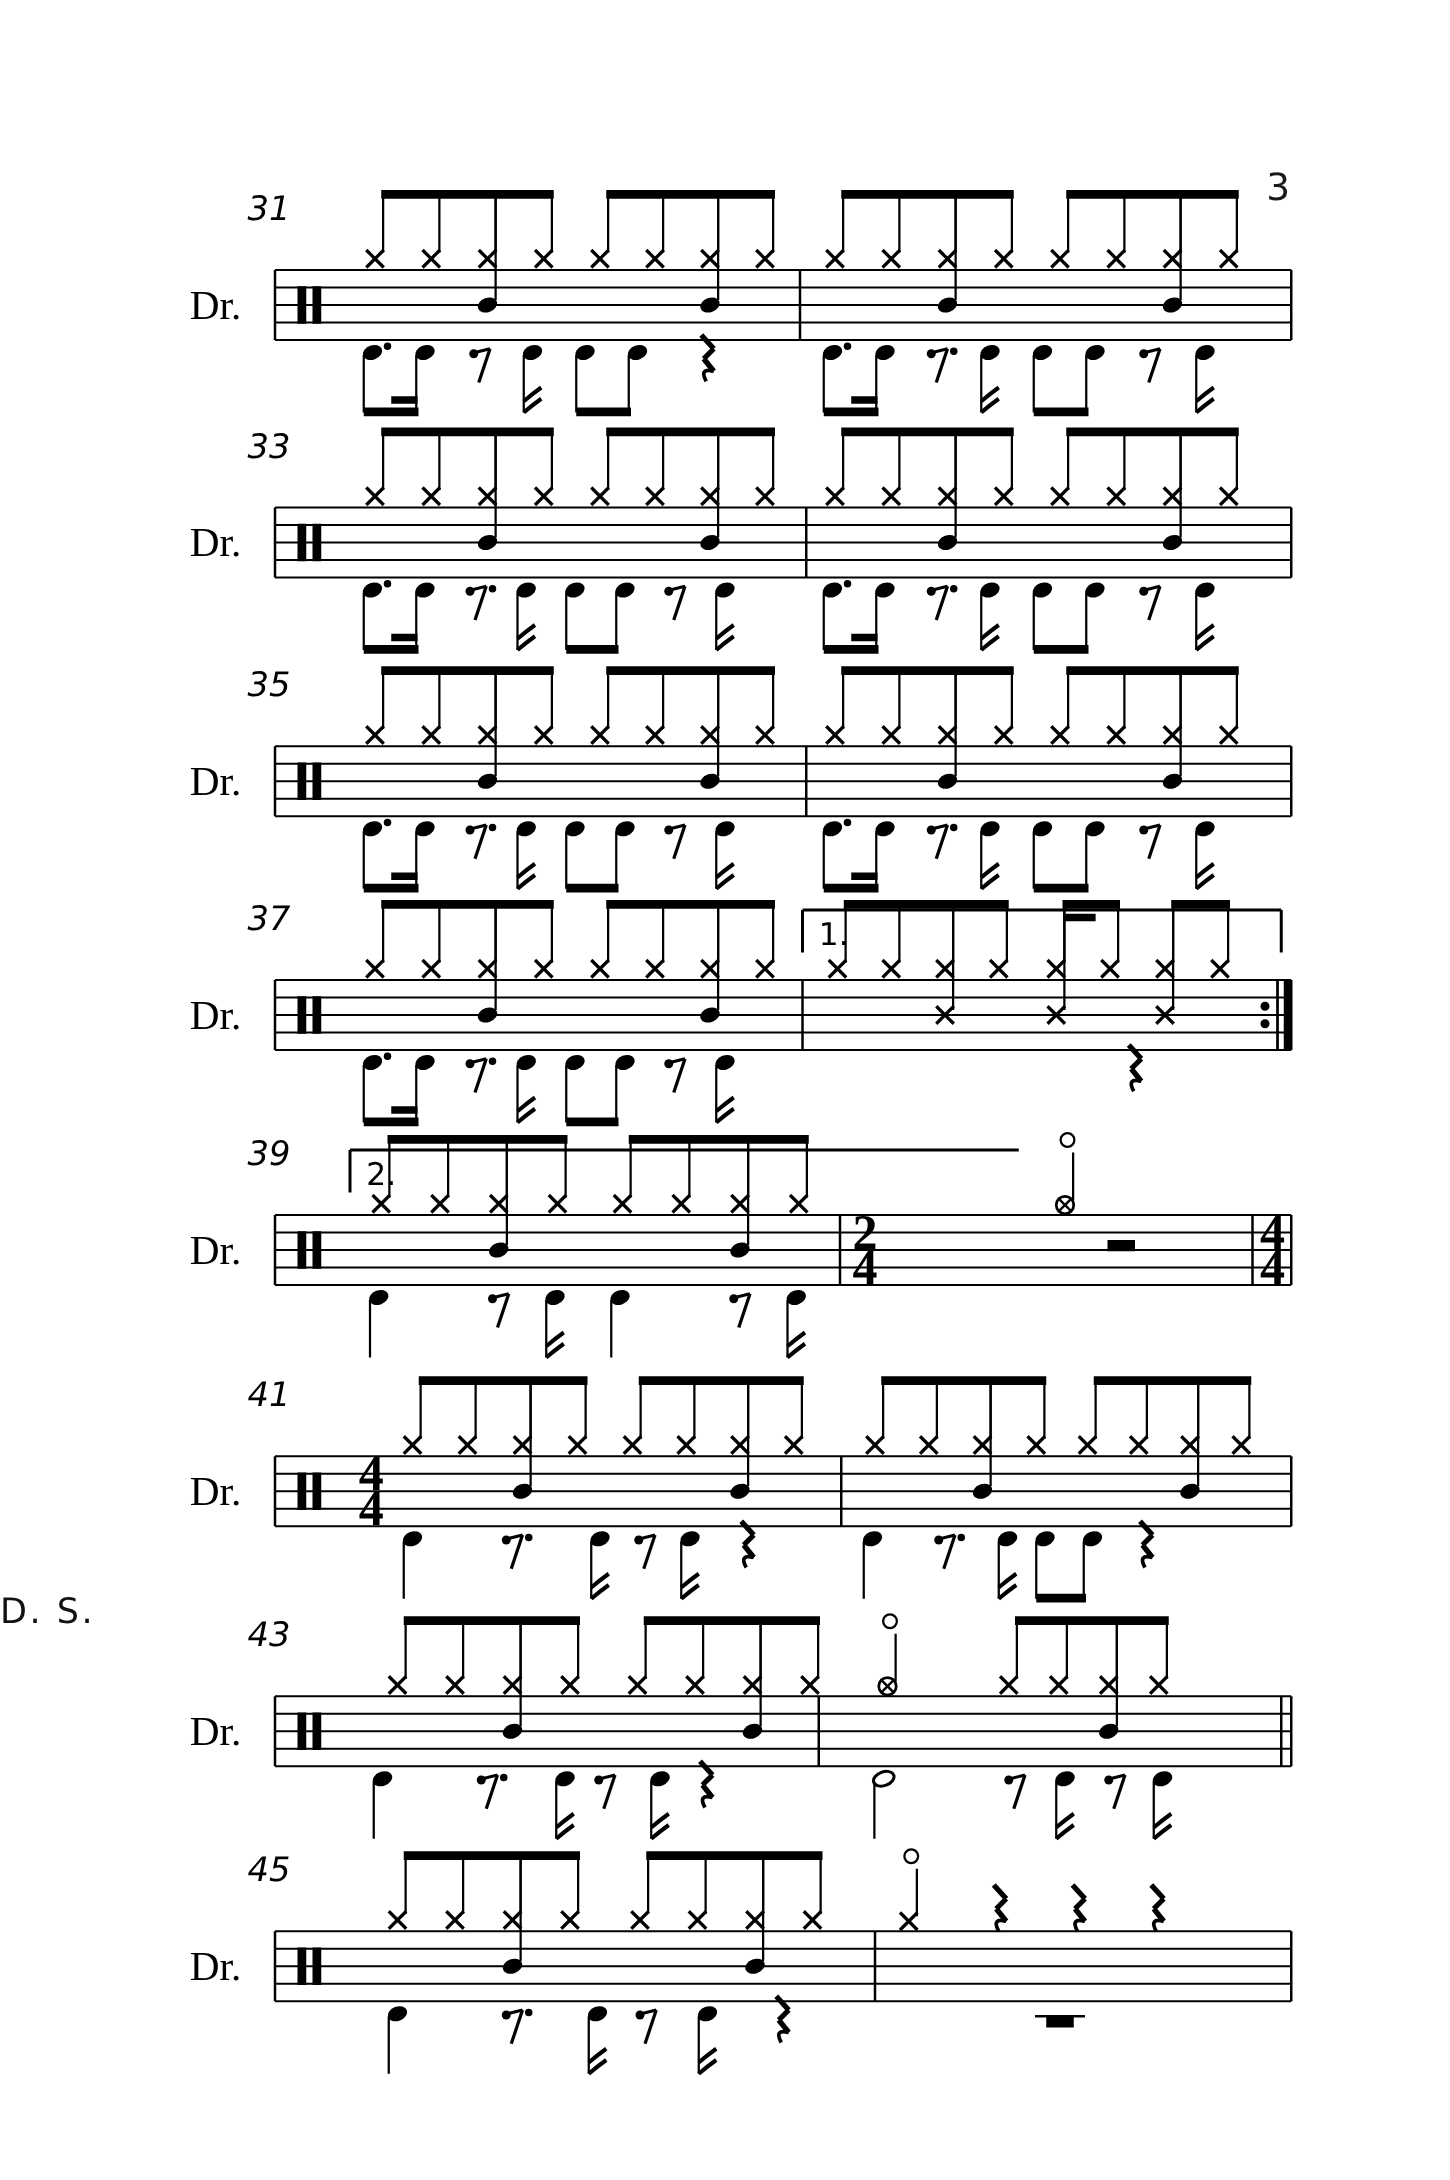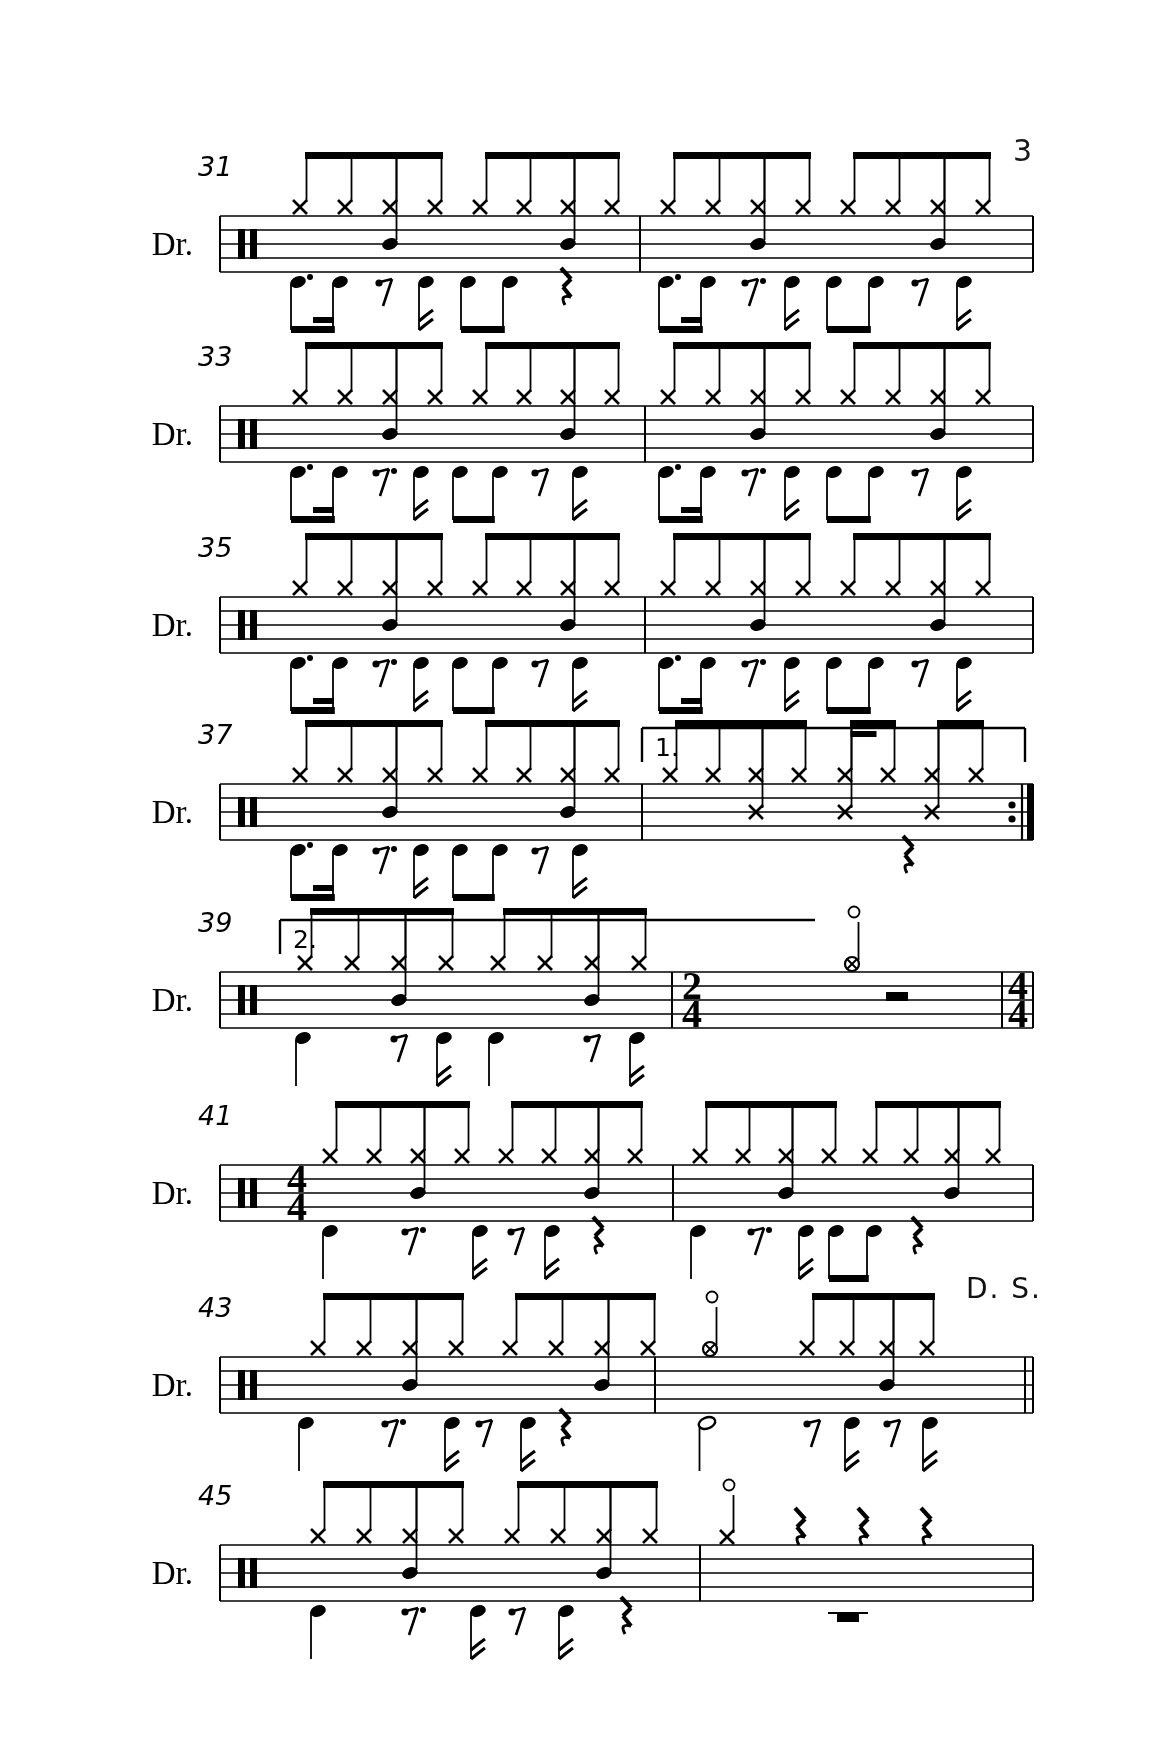--- a/index.html
+++ b/index.html
@@ -1,20 +1,20 @@
 <!DOCTYPE html>
 <html><head>
 <meta charset="utf-8">
 <style>
   html,body{margin:0;padding:0;background:#888;}
   .page{position:relative;width:1160px;height:1744px;background:#ffffff;margin:0 auto;
         font-family:"DejaVu Sans",sans-serif;color:#000;overflow:hidden;}
   .page-number{position:absolute;top:133px;left:0;width:1032px;text-align:right;
         font-size:30px;font-family:"DejaVu Sans",sans-serif;color:#1a1a1a;}
-  .ds-marking{position:absolute;top:1272px;left:0;width:1042px;text-align:right;
+  .ds-marking{position:absolute;top:1272px;left:0;width:1042px;text-align:left;
         font-size:28px;letter-spacing:2px;font-family:"DejaVu Sans",sans-serif;color:#111;}
   svg{position:absolute;top:0;left:0;}
 </style>
 </head>
 <body>
 
 <div class="page">
   <div class="page-number">3</div>
   <div class="ds-marking">D. S.</div>
   <svg id="score" width="1160" height="1744" viewBox="0 0 1160 1744">

